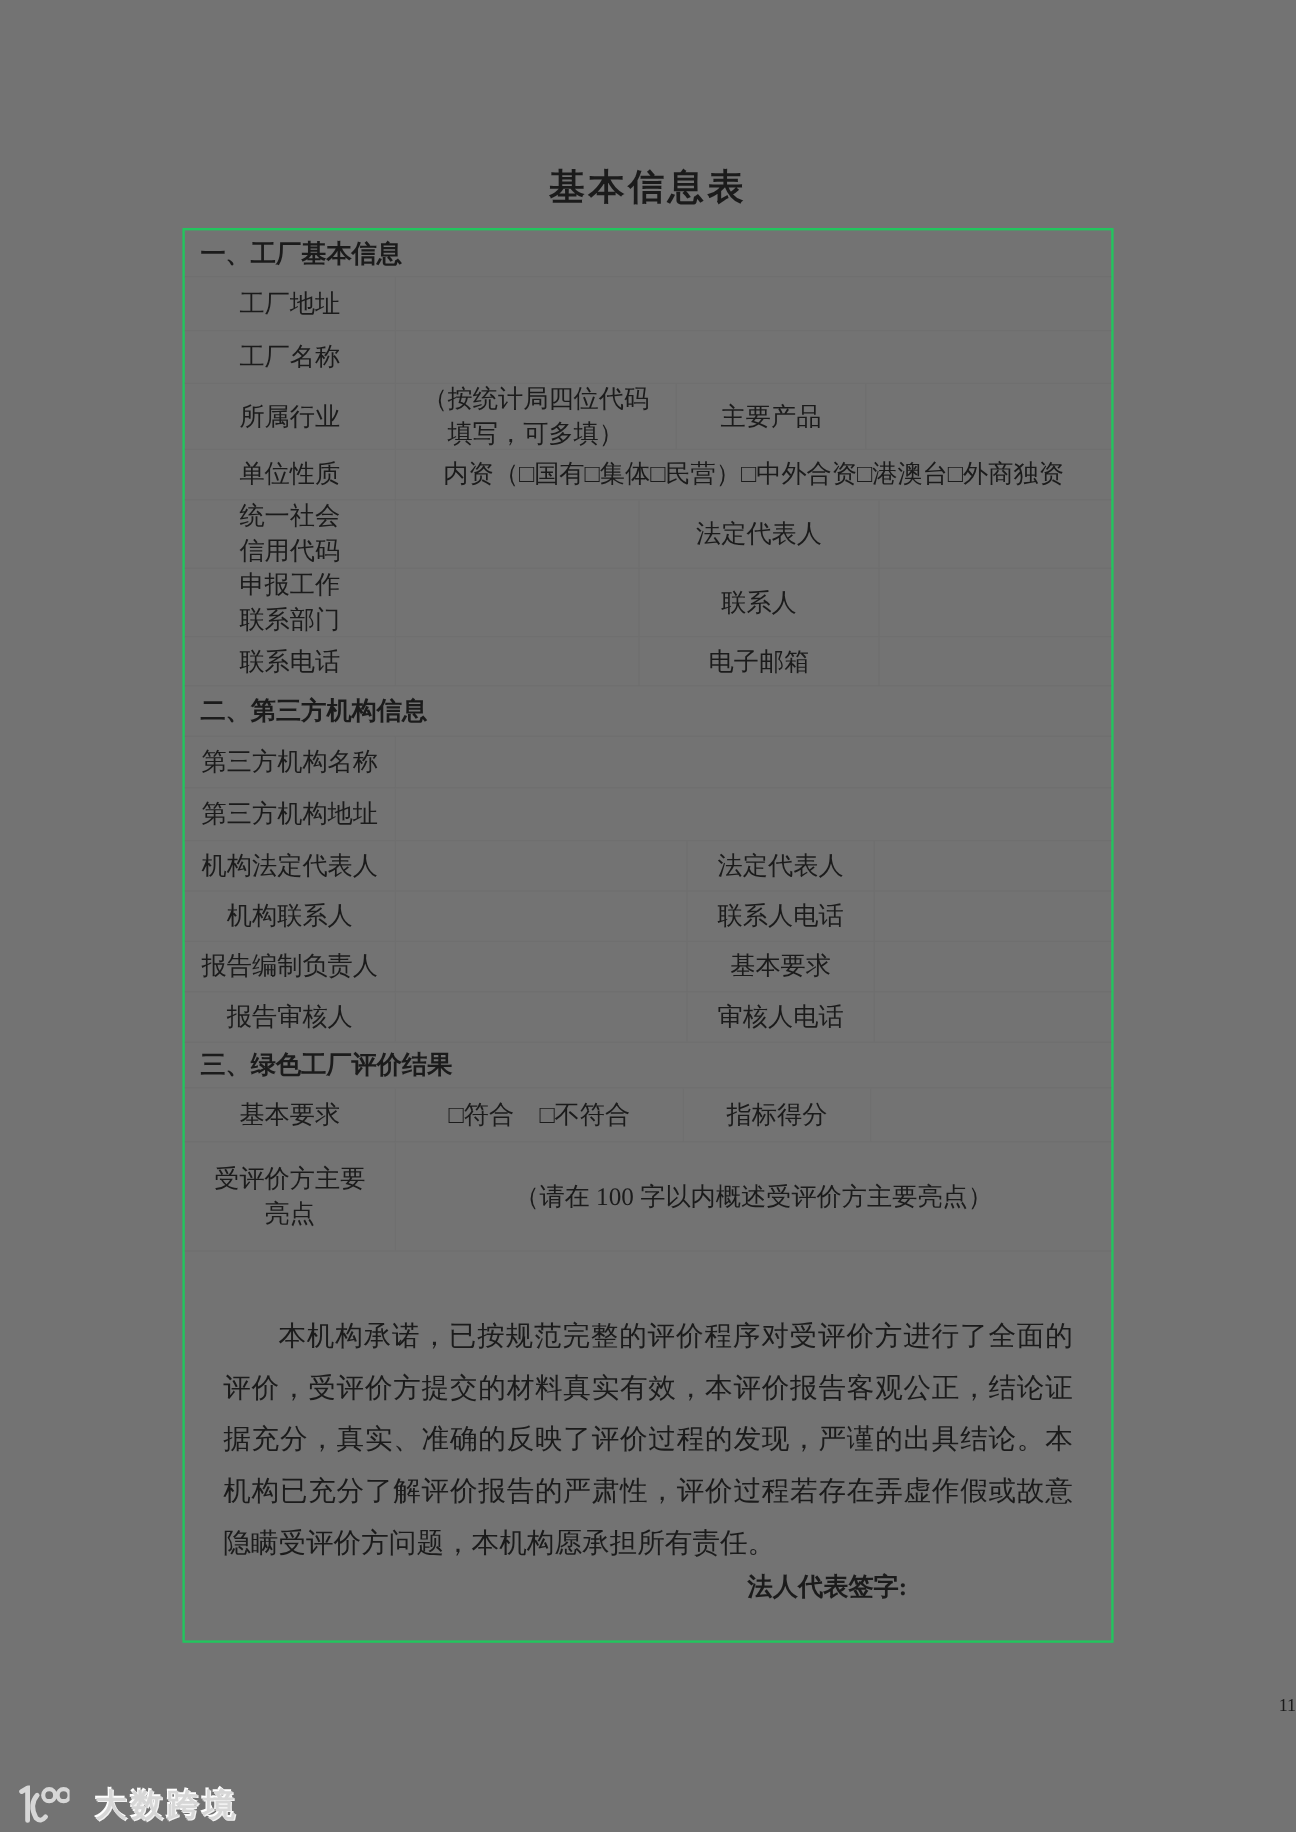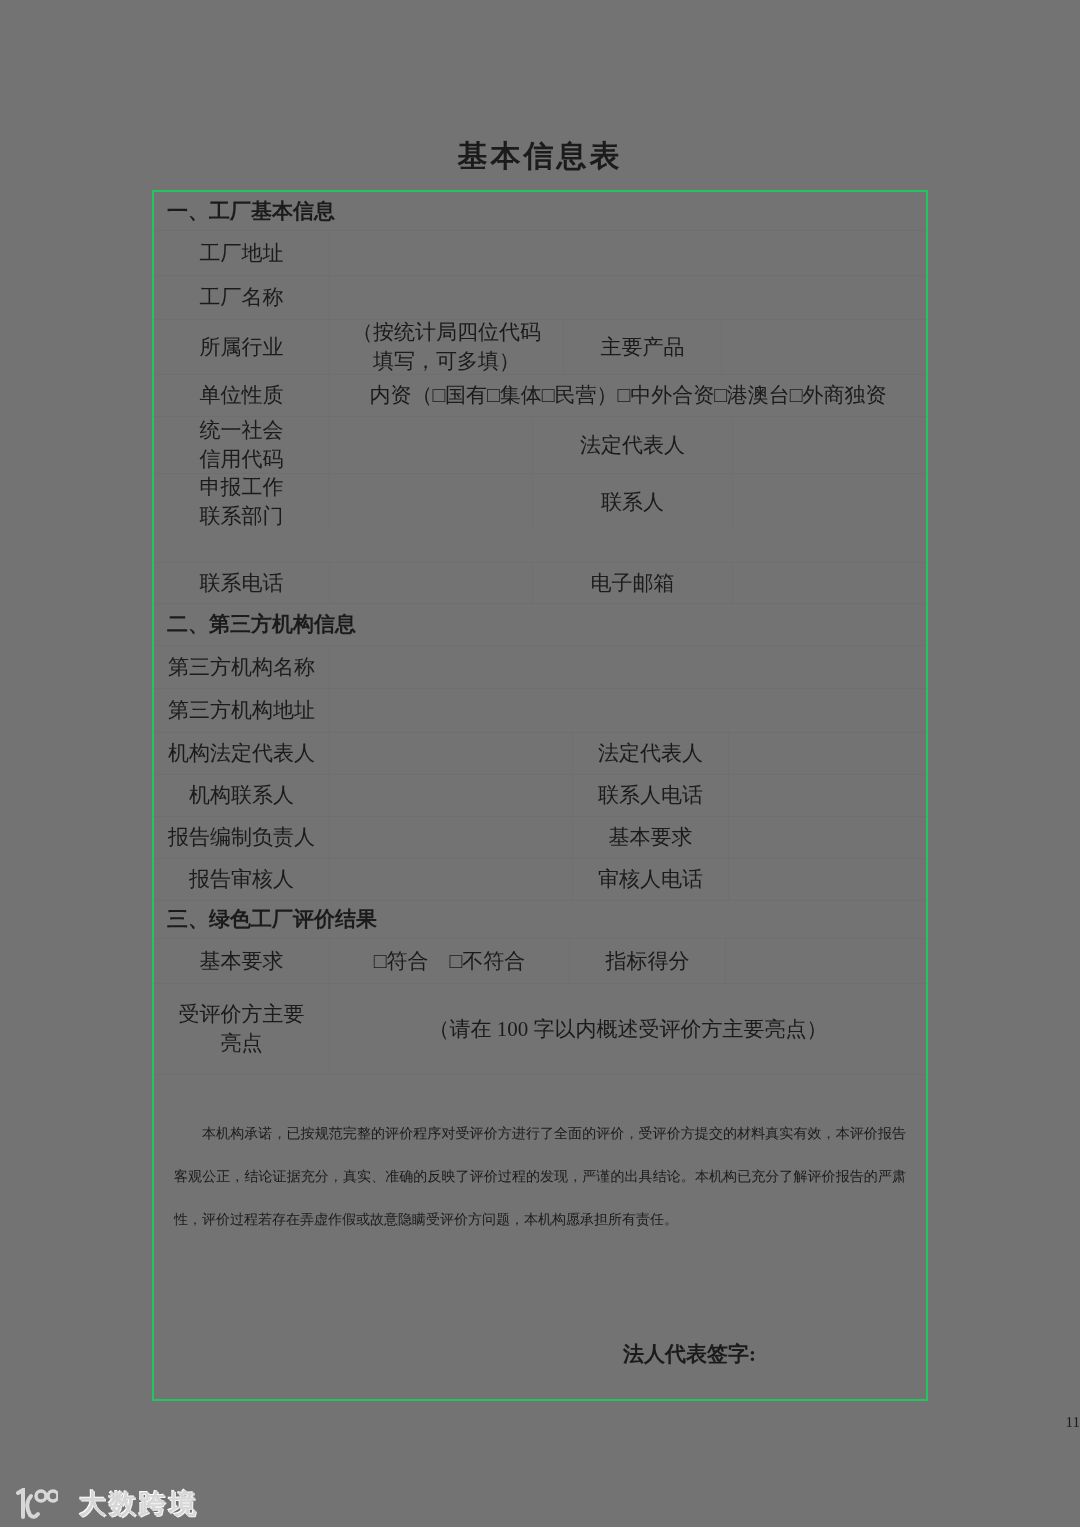--- a/index.html
+++ b/index.html
@@ -16,25 +16,25 @@
         align-items:center;justify-content:center;text-align:center;
         font-size:21px;line-height:29px;white-space:pre-line;overflow:hidden;}
   .cell.nb{border-left:none;}
   .sec-hdr{justify-content:flex-start;padding-left:13px;font-weight:bold;}
   .fill{flex:1 1 auto;min-width:0;}
   .w-label{flex:0 0 175px;}
   .w-a{flex:0 0 203px;} .w-b{flex:0 0 200px;}
   .w-i2{flex:0 0 234px;} .w-i3{flex:0 0 158px;}
   .w-2b{flex:0 0 243px;} .w-2c{flex:0 0 156px;}
   .w-3b{flex:0 0 240px;} .w-3c{flex:0 0 156px;}
-  .h38{height:38px;} .h41{height:41px;margin-top:32px;} .h42{height:42px;} .h43{height:43px;}
+  .h38{height:38px;} .h41{height:41px;} .h42{height:42px;} .h43{height:43px;}
   .h44{height:44px;} .h45{height:45px;} .h55{height:55px;} .h57{height:57px;}
   .h91{height:91px;} .h325{height:325px;}
   .commit-cell{display:block;position:relative;padding:4px 16px 0 16px;text-align:justify;}
-  .commit-text{margin:4px;text-indent:2em;font-size:14px;line-height:43px;}
+  .commit-text{margin:16px;text-indent:2em;font-size:23px;line-height:43px;}
   .sign-block{position:absolute;top:216px;right:170px;text-align:right;
         font-weight:bold;font-size:21px;line-height:42px;}
   .pagenum{position:absolute;top:1414px;left:0;width:100%;text-align:right;font-size:15px;}
   .watermark{position:absolute;left:10px;top:1486px;display:flex;align-items:center;gap:21px;
         color:#d7d7d7;font-family:"DejaVu Sans",sans-serif;font-weight:bold;font-size:27px;
         letter-spacing:3px;text-shadow:1px 1px 0 #f2f2f2,-1px -1px 0 #ffffff;}
   .watermark svg{display:block;}
 </style>
 </head>
 <body>

